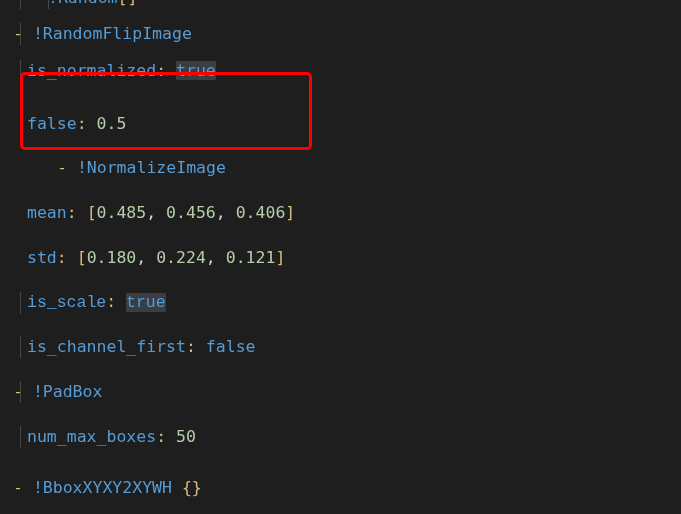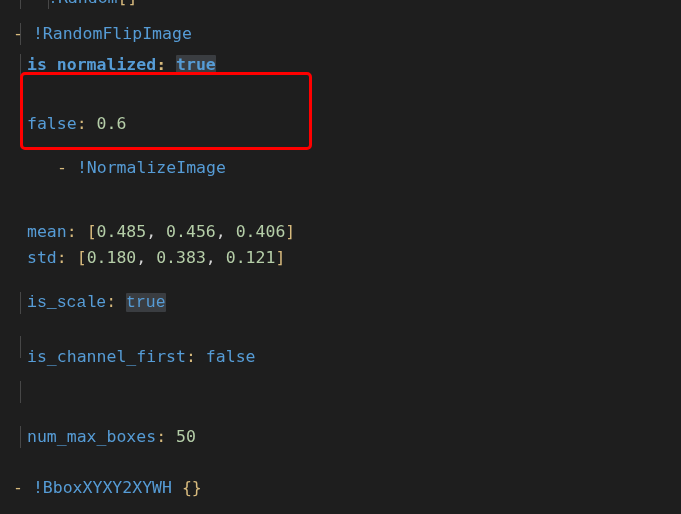--- a/index.html
+++ b/index.html
@@ -80,54 +80,55 @@
       <span class="guide" style="left:20px; top:0; height:22px;"></span>
       <span class="guide" style="left:48px; top:0; height:22px;"></span>
       <span class="ltext" style="left:48px;"><span class="tag">!Random</span><span class="brk">[]</span></span>
     </div>
 
     <div class="line" style="top:1px;">
       <span class="guide" style="left:20px; top:0; height:22px;"></span>
       <span class="ltext" style="left:13px;"><span class="dash">-</span> <span class="tag">!RandomFlipImage</span></span>
     </div>
 
-    <div class="line" style="top:9px;font-weight:bold;">
+    <div class="line" style="top:15px;">
       <span class="guide" style="left:20px; top:0; height:22px;"></span>
       <span class="ltext" style="left:27px;"><span class="key">is_normalized</span><span class="colon">:</span> <span class="bool sel">true</span></span>
     </div>
 
     <div class="line" style="top:45.7px;">
       <span class="guide" style="left:20px; top:0; height:22px;"></span>
-      <span class="ltext" style="left:27px;"><span class="key">false</span><span class="colon">:</span> <span class="num">0.6</span></span>
+      <span class="ltext" style="left:27px;"><span class="key">false</span><span class="colon">:</span> <span class="num">0.5</span></span>
     </div>
 
     <div class="line" style="top:68.05px;">
       <span class="ltext" style="left:13px;margin-left:44px;"><span class="dash">-</span> <span class="tag">!NormalizeImage</span></span>
     </div>
 
     <div class="line" style="top:90.4px;">
-      <span class="ltext" style="left:27px;margin-top:19px;"><span class="key">mean</span><span class="colon">:</span> <span class="brk">[</span><span class="num">0.485</span><span class="comma">, </span><span class="num">0.456</span><span class="comma">, </span><span class="num">0.406</span><span class="brk">]</span></span>
+      <span class="ltext" style="left:27px;"><span class="key">mean</span><span class="colon">:</span> <span class="brk">[</span><span class="num">0.485</span><span class="comma">, </span><span class="num">0.456</span><span class="comma">, </span><span class="num">0.406</span><span class="brk">]</span></span>
     </div>
 
     <div class="line" style="top:112.75px;">
-      <span class="ltext" style="left:27px;"><span class="key">std</span><span class="colon">:</span> <span class="brk">[</span><span class="num">0.180</span><span class="comma">, </span><span class="num">0.383</span><span class="comma">, </span><span class="num">0.121</span><span class="brk">]</span></span>
+      <span class="ltext" style="left:27px;"><span class="key">std</span><span class="colon">:</span> <span class="brk">[</span><span class="num">0.180</span><span class="comma">, </span><span class="num">0.224</span><span class="comma">, </span><span class="num">0.121</span><span class="brk">]</span></span>
     </div>
 
     <div class="line" style="top:135.1px;font-family:Liberation Mono, monospace;">
       <span class="guide" style="left:20px; top:0; height:22px;"></span>
       <span class="ltext" style="left:27px;"><span class="key">is_scale</span><span class="colon">:</span> <span class="bool sel">true</span></span>
     </div>
 
     <div class="line" style="top:157.45px;">
       <span class="guide" style="left:20px; top:0; height:22px;"></span>
-      <span class="ltext" style="left:27px;margin-top:10px;"><span class="key">is_channel_first</span><span class="colon">:</span> <span class="bool">false</span></span>
+      <span class="ltext" style="left:27px;"><span class="key">is_channel_first</span><span class="colon">:</span> <span class="bool">false</span></span>
     </div>
 
     <div class="line" style="top:179.8px;">
       <span class="guide" style="left:20px; top:0; height:22px;"></span>
+      <span class="ltext" style="left:13px;"><span class="dash">-</span> <span class="tag">!PadBox</span></span>
     </div>
 
     <div class="line" style="top:202.15px;">
       <span class="guide" style="left:20px; top:0; height:22px;"></span>
       <span class="ltext" style="left:27px;"><span class="key">num_max_boxes</span><span class="colon">:</span> <span class="num">50</span></span>
     </div>
 
     <div class="line" style="top:231px;">
       <span class="ltext" style="left:13px;"><span class="dash">-</span> <span class="tag">!BboxXYXY2XYWH</span> <span class="brace">{}</span></span>
     </div>

